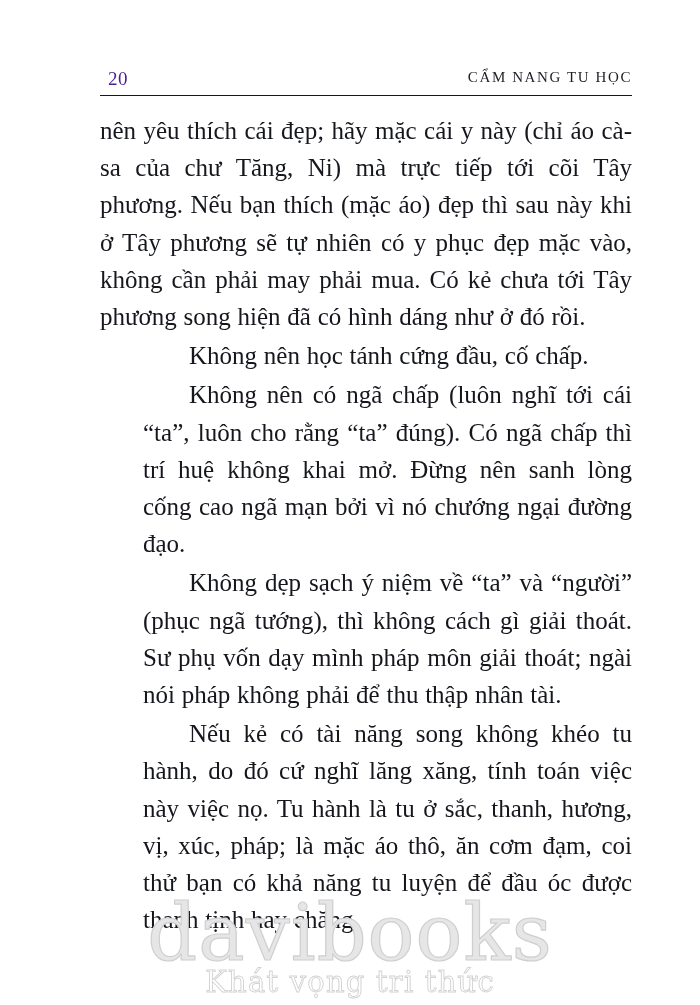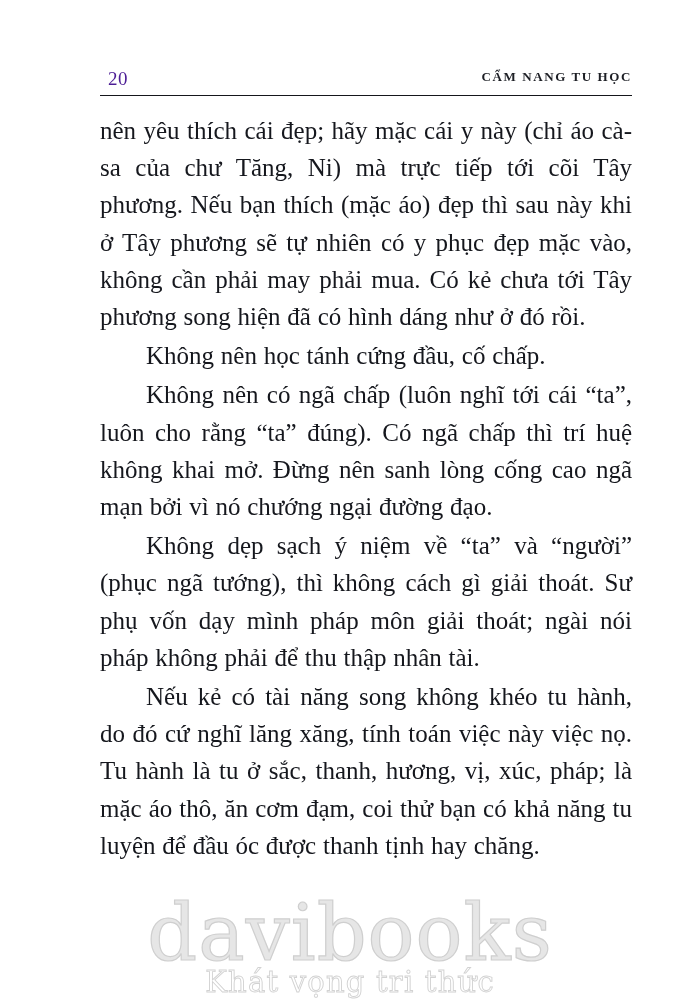--- a/index.html
+++ b/index.html
@@ -34,25 +34,24 @@
     left: 8px;
     top: 0;
     font-size: 19px;
     letter-spacing: 0.5px;
     color: #4c1d95;
   }
   .header .booktitle {
     position: absolute;
     right: 0;
     top: 1px;
-    font-size: 13px;
+    font-size: 15px;
     letter-spacing: 1.6px;
     color: #1d1f25;
     white-space: nowrap;
-    font-weight: bold;
   }
   .header .rule {
     position: absolute;
     left: 0;
     right: 0;
     top: 27px;
     border-top: 1.4px solid #15161b;
   }
 
   
@@ -67,20 +66,21 @@
     margin: 0 0 2px 0;
     font-size: 25px;
     line-height: 37.2px;
     text-align: justify;
     text-justify: inter-word;
     color: #15171d;
     word-spacing: 0.5px;
   }
   p.para.indent {
     text-indent: 46px;
+    margin-left: 43px;
   }
   p.para.noindent {
     text-indent: 0;
   }
 
   h2.subhead {
     margin: 16px 0 2px 0;
     font-size: 23.2px;
     line-height: 37.2px;
     font-weight: bold;

